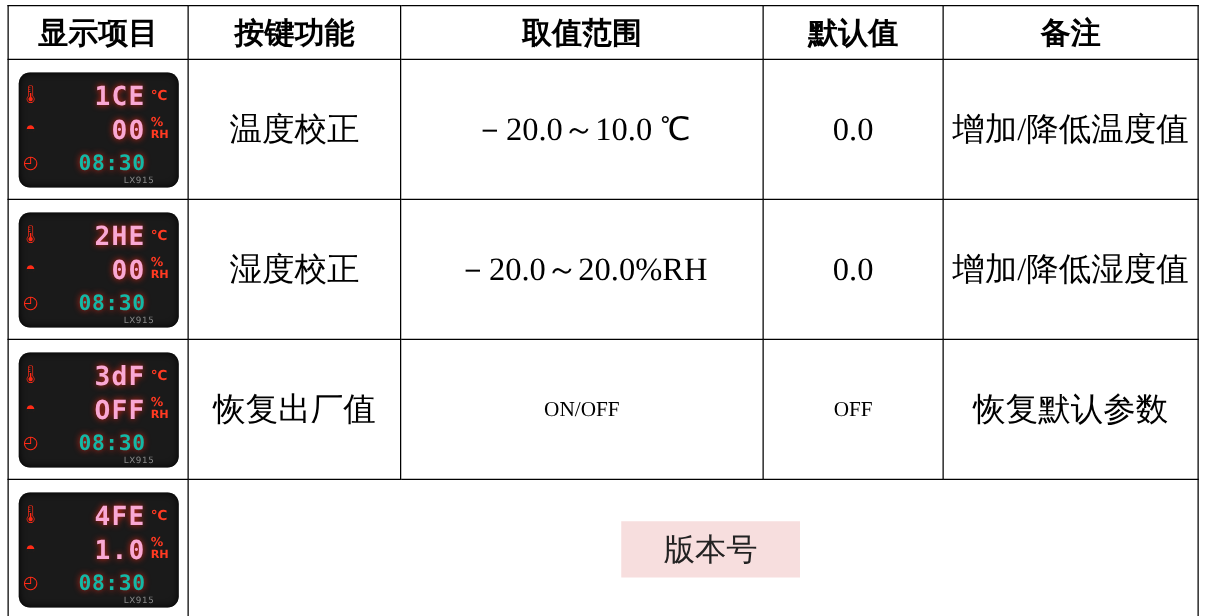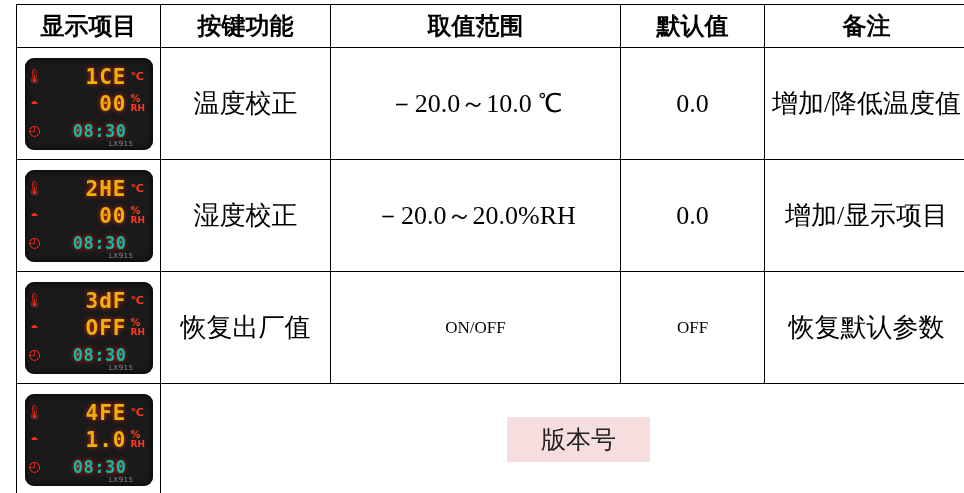--- a/index.html
+++ b/index.html
@@ -11,21 +11,21 @@
     width: 964px;
     height: 493px;
     font-family: "Liberation Serif", serif;
     color: #000000;
     overflow: hidden;
   }
   .sheet {
     width: 862px;
     height: 493px;
     box-sizing: border-box;
-    padding: 4px 6px 4px 16px;
+    padding: 4px 6px 4px 6px;
   }
   table.spec {
     width: 952px;
     border-collapse: collapse;
     table-layout: fixed;
   }
   table.spec td, table.spec th {
     border: 1.5px solid #000000;
     text-align: center;
     vertical-align: middle;
@@ -85,21 +85,21 @@
     text-align: center;
     color: #ff2b16;
     font-size: 14px;
     line-height: 1;
     flex: 0 0 20px;
   }
   .dev-val {
     flex: 1 1 auto;
     text-align: right;
     padding-right: 2px;
-    color: #eab308;
+    color: #f9a8d4;
     font-family: "DejaVu Sans Mono", monospace;
     font-weight: bold;
     font-size: 21px;
     letter-spacing: 1px;
     text-shadow: 0 0 5px rgba(255, 40, 20, 0.85);
   }
   .dev-val.time {
     font-size: 17px;
     color: #14b8a6;
     letter-spacing: 0.5px;
@@ -217,21 +217,21 @@
               <span class="dev-ico">◴</span>
               <span class="dev-val time">08:30</span>
               <span class="dev-unit"></span>
             </div>
             <span class="dev-brand">LX915</span>
           </div>
         </td>
         <td class="cell-text">湿度校正</td>
         <td class="cell-text">－20.0～20.0%RH</td>
         <td class="cell-text">0.0</td>
-        <td class="cell-text">增加/显示项目</td>
+        <td class="cell-text">增加/降低湿度值</td>
       </tr>
 
       <tr>
         <td class="device-cell">
           <div class="device">
             <div class="dev-row r1">
               <span class="dev-ico">🌡</span>
               <span class="dev-val">3dF</span>
               <span class="dev-unit">
                 <span class="u-one">℃</span>

